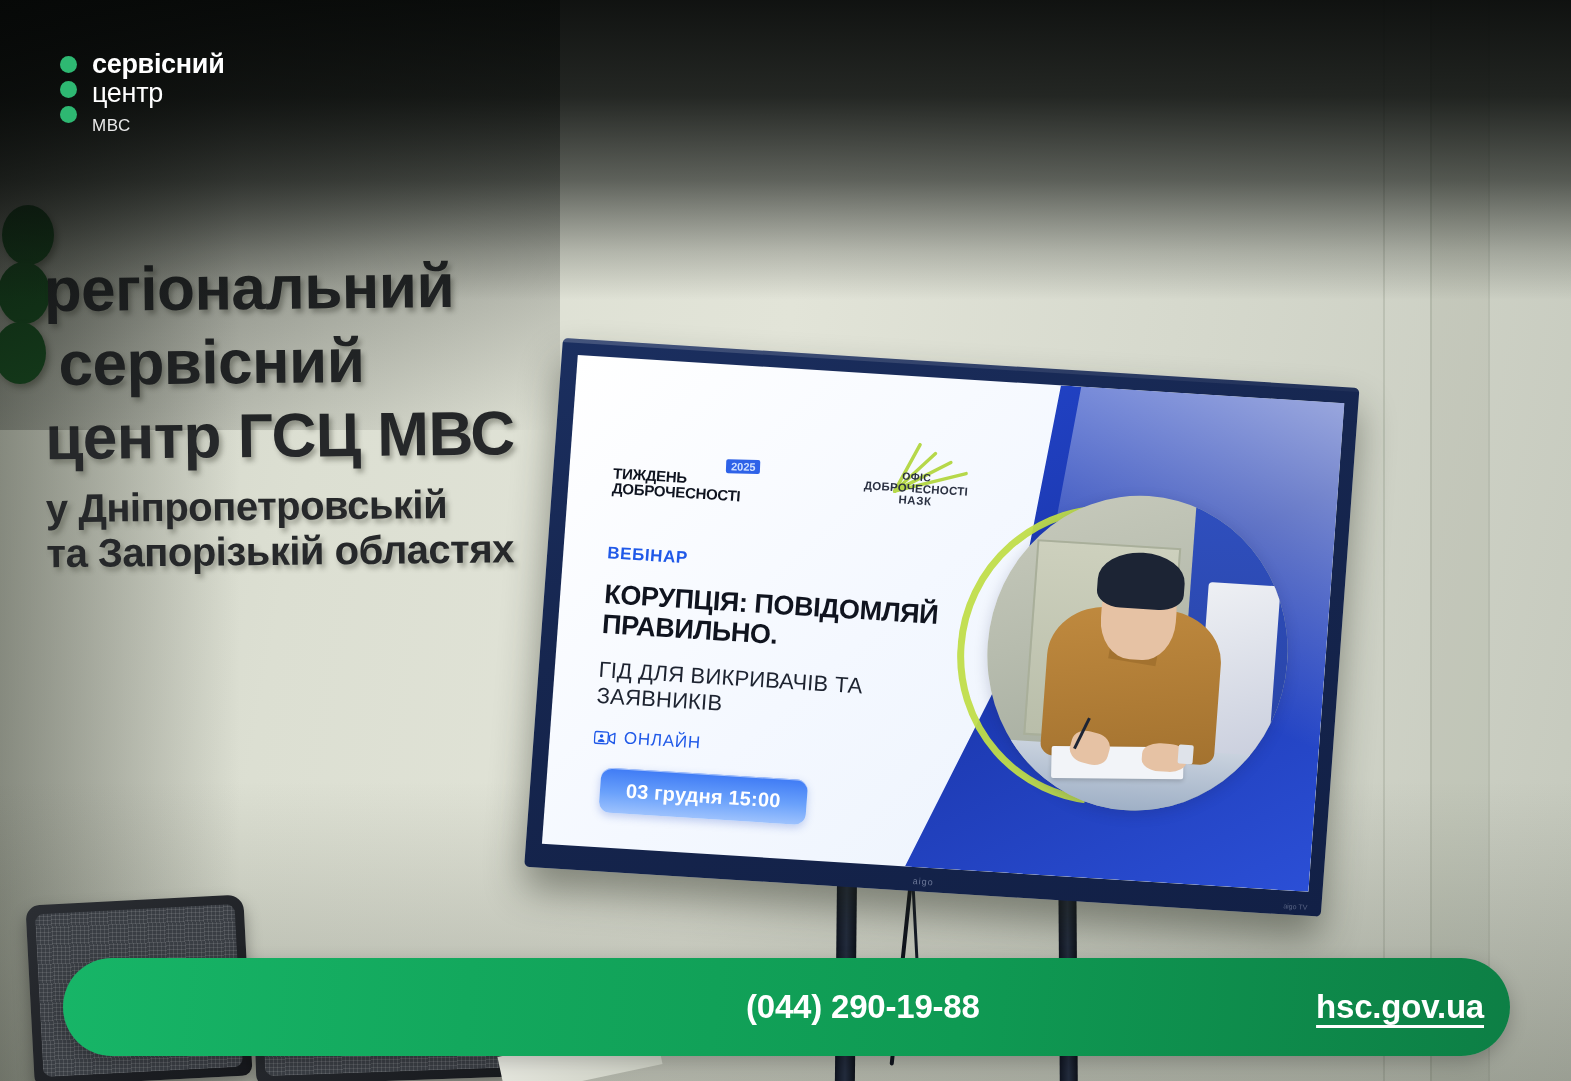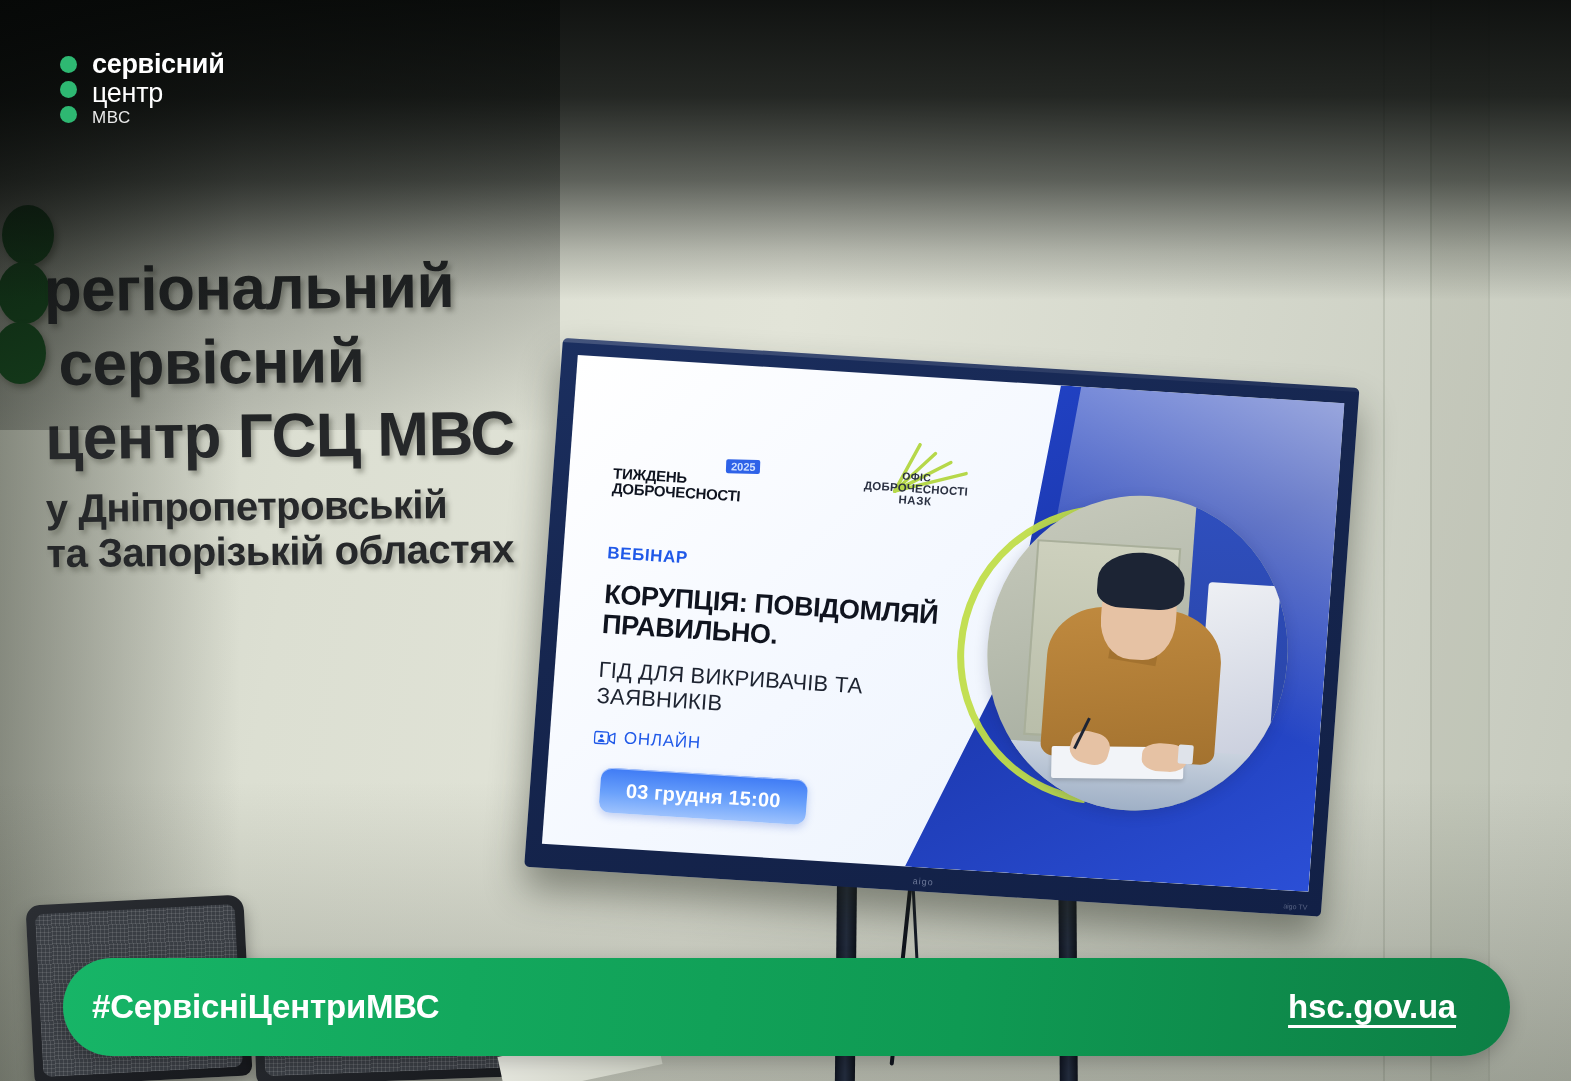--- a/index.html
+++ b/index.html
@@ -203,42 +203,42 @@
     position:absolute; left:0; top:0; width:560px; height:430px;
     background:linear-gradient(160deg, rgba(6,8,7,.92), rgba(10,13,11,.30) 62%, rgba(10,13,11,0) 100%);
   }
 
   .brand{ position:absolute; left:60px; top:50px; width:230px; }
   .brand-dots{ position:absolute; left:0; top:6px; }
   .bdot{ width:17px; height:17px; border-radius:50%; background:#2eb872; margin-bottom:8px; }
   .brand-text{ position:absolute; left:32px; top:0; color:#fff; }
   .brand-text .b1{ font-size:27px; font-weight:700; line-height:1.08; letter-spacing:-.3px; }
   .brand-text .b2{ font-size:27px; font-weight:400; line-height:1.08; letter-spacing:-.3px; }
-  .brand-text .b3{ font-size:17px; font-weight:400; margin-top:0; letter-spacing:.5px; color:#eaeaea;}
+  .brand-text .b3{ font-size:17px; font-weight:400; margin-top:8px; letter-spacing:.5px; color:#eaeaea;}
 
   .title{
     position:absolute; left:283px; top:66px; width:1240px;
     color:#fff; font-size:63px; font-weight:800; letter-spacing:-.5px; line-height:1.0;
   }
   .subtitle{
     position:absolute; left:283px; top:157px; width:1240px;
     color:#f1f1f1; font-size:34px; font-weight:400; letter-spacing:.3px; line-height:1.05;
   }
 
   
   .footer{
     position:absolute; left:63px; top:958px; width:1447px; height:98px;
     border-radius:49px;
     background:linear-gradient(96deg,#17b567 0%, #13a85d 28%, #0f9a53 62%, #0d7f45 100%);
     display:flex; align-items:center;
     box-shadow:0 6px 18px rgba(0,0,0,.22);
   }
   .f-hash{ position:absolute; left:29px; color:#fff; font-size:33px; font-weight:700; letter-spacing:-.2px; }
   .f-phone{ position:absolute; left:683px; color:#fff; font-size:33px; font-weight:700; letter-spacing:-.2px; }
-  .f-site{ position:absolute; right:54px; color:#fff; font-size:33px; font-weight:700;
+  .f-site{ position:absolute; right:26px; color:#fff; font-size:33px; font-weight:700;
            letter-spacing:-.2px; text-decoration:underline; text-underline-offset:7px;
            text-decoration-thickness:3px; }
 </style>
 </head>
 <body>
 
 <div id="stage">
 
   <div class="photo">
     <div class="wall"></div>
@@ -366,17 +366,17 @@
     </div>
     <div class="brand-text">
       <div class="b1">сервісний</div>
       <div class="b2">центр</div>
       <div class="b3">МВС</div>
     </div>
   </div>
 
 
   <div class="footer">
-    <span class="f-hash">#СервісніЦентриМВС</span>
+    <span class="f-phone">(044) 290-19-88</span>
     <span class="f-site">hsc.gov.ua</span>
   </div>
 
 </div>
 
 </body></html>

